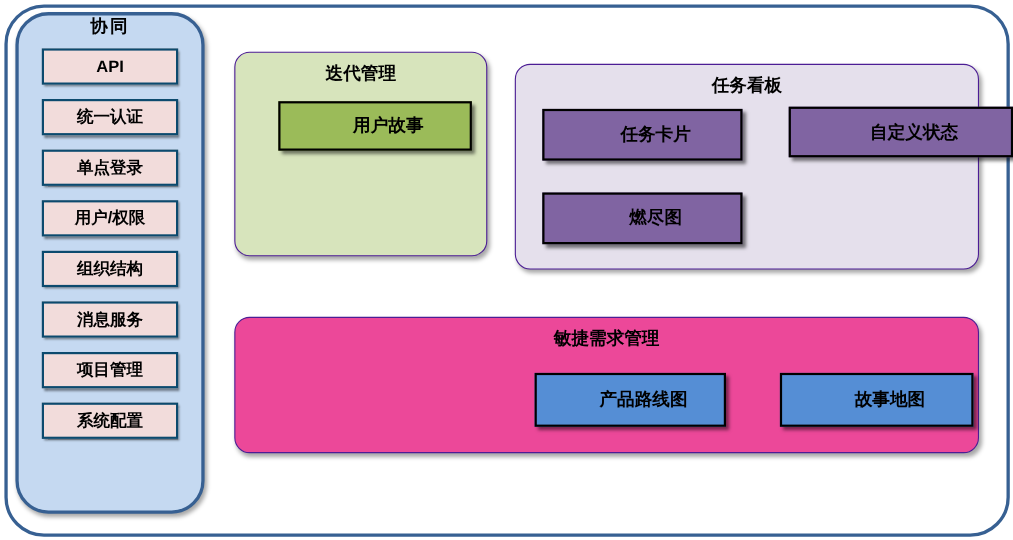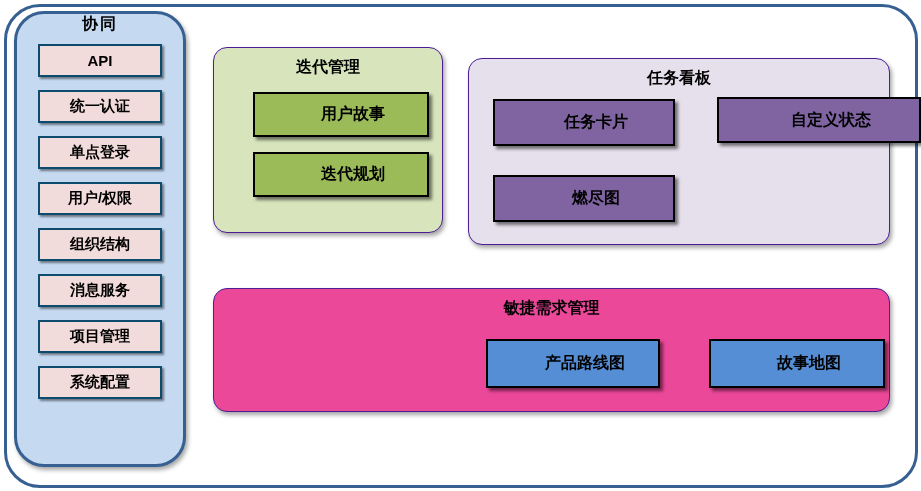--- a/index.html
+++ b/index.html
@@ -67,21 +67,20 @@
       <div class="pill">组织结构</div>
       <div class="pill">消息服务</div>
       <div class="pill">项目管理</div>
       <div class="pill">系统配置</div>
     </div>
   </div>
 
   <div class="panel panel-iteration">
     <div class="panel-title">迭代管理</div>
     <div class="box box-green box-user-story">用户故事</div>
-    <div class="box box-green box-iter-plan">迭代规划</div>
   </div>
 
   <div class="panel panel-taskboard">
     <div class="panel-title">任务看板</div>
     <div class="box box-purple box-task-card">任务卡片</div>
     <div class="box box-purple box-custom-status">自定义状态</div>
     <div class="box box-purple box-burndown">燃尽图</div>
   </div>
 
   <div class="panel panel-req">

